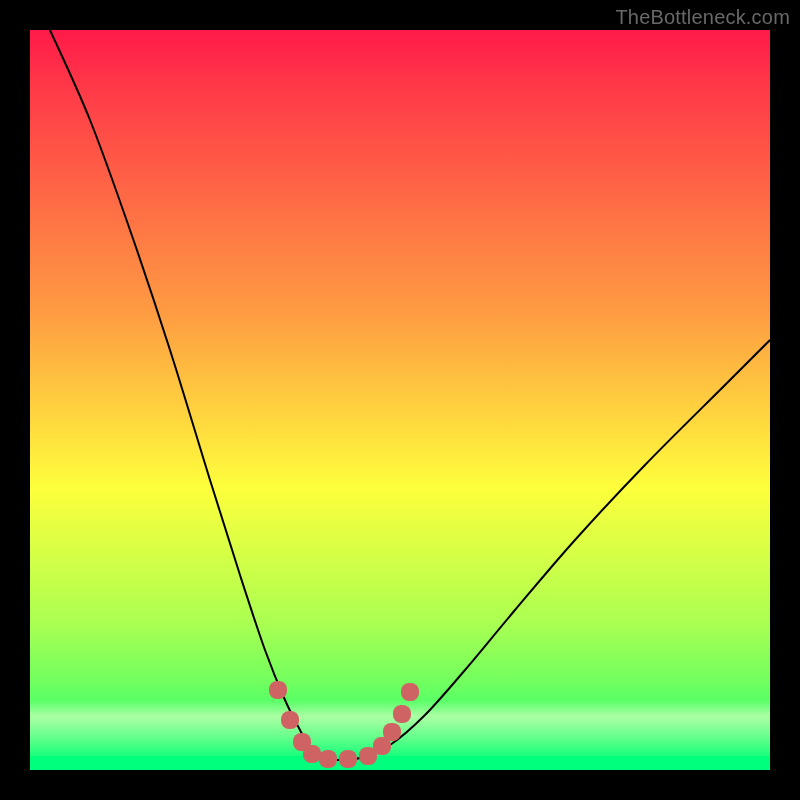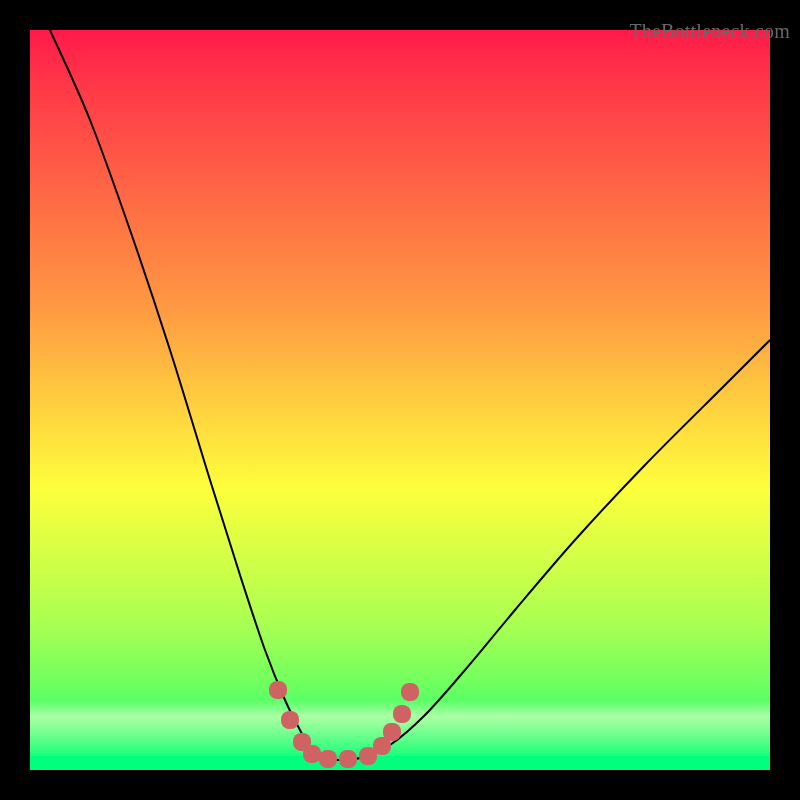--- a/index.html
+++ b/index.html
@@ -54,23 +54,23 @@
     pointer-events: none;
   }
   .plot .bottom-green {
     position: absolute;
     left: 0; right: 0; bottom: 0;
     height: 14px;
     background: #00ff7d;
   }
   .watermark {
     position: absolute;
-    top: 20px;
+    top: 6px;
     right: 10px;
-    font-family: Liberation Serif, serif;
+    font-family: Liberation Sans, sans-serif;
     font-size: 20px;
     color: #686868;
     letter-spacing: 0.2px;
     user-select: none;
   }
   svg.curve {
     position: absolute;
     left: 0;
     top: 0;
     width: 740px;

